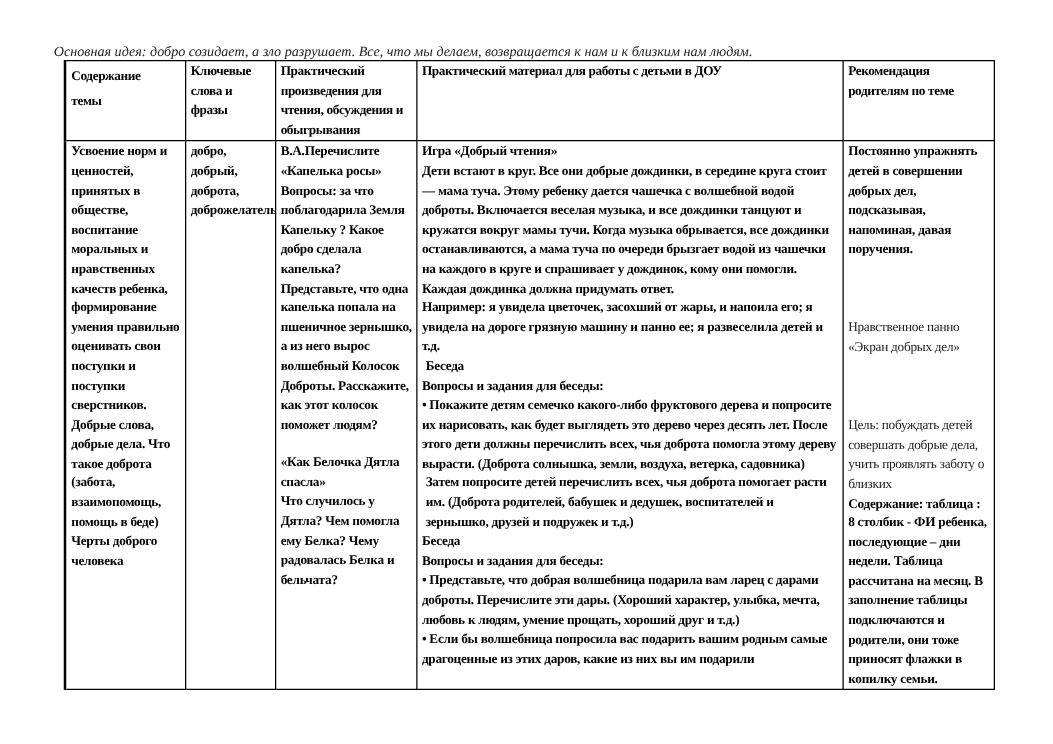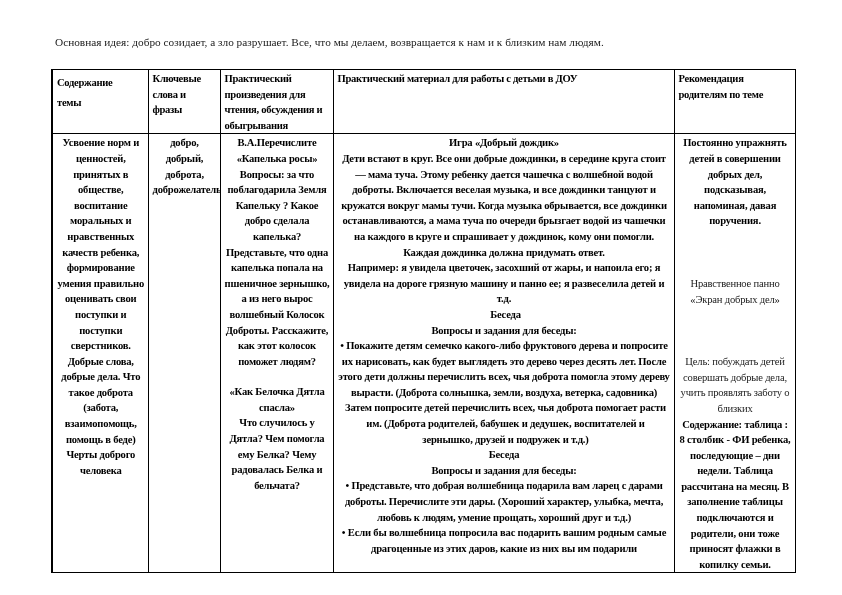--- a/index.html
+++ b/index.html
@@ -1,23 +1,23 @@
 <!DOCTYPE html>
 <html><head>
 <meta charset="utf-8">
 <style>
   html, body { margin:0; padding:0; background:#ffffff; }
   body { width:842px; height:595px; position:relative; overflow:hidden;
          font-family:"Liberation Serif", serif; color:#000; }
-  .idea { position:absolute; left:55px; top:36px; font-size:11.3px; color:#222; white-space:nowrap; }
-  table.main { position:absolute; left:51px; top:69px; border-collapse:collapse; table-layout:fixed; width:743px; }
+  .idea { position:absolute; left:43px; top:36px; font-size:11.3px; color:#222; white-space:nowrap;font-style:italic; }
+  table.main { position:absolute; left:51px; top:48px; border-collapse:collapse; table-layout:fixed; width:743px; }
   table.main td { border:1.2px solid #000; vertical-align:top; padding:1px 3px 0 4px;
                   font-size:10.6px; line-height:15.6px; overflow:hidden; }
   table.main tr.head td { height:53px; font-weight:bold; letter-spacing:-0.3px; }
-  table.main tr.body td { height:437px;text-align:center; }
+  table.main tr.body td { height:437px; }
   table.main td:first-child { border-left:2.5px solid #000; }
   .b { font-weight:bold; letter-spacing:-0.2px; }
   .n { font-weight:normal; color:#222;margin-top:47px; }
   .h1 { display:block; line-height:24px; }
   p { margin:0; }
   .gap { height:15px; }
 </style>
 </head>
 <body>
 
@@ -46,21 +46,21 @@
     <td class="b">Усвоение норм и ценностей, принятых в обществе, воспитание моральных и нравственных качеств ребенка, формирование умения правильно оценивать свои поступки и поступки сверстников. Добрые слова, добрые дела. Что такое доброта (забота, взаимопомощь, помощь в беде) Черты доброго человека</td>
     <td class="b">добро, добрый, доброта, доброжелательность.</td>
     <td class="b">
       <p>В.А.Перечислите «Капелька росы»</p>
       <p>Вопросы: за что поблагодарила Земля Капельку ? Какое добро сделала капелька? Представьте, что одна капелька попала на пшеничное зернышко, а из него вырос волшебный Колосок Доброты. Расскажите, как этот колосок поможет людям?</p>
       <div class="gap"></div>
       <p>«Как Белочка Дятла спасла»</p>
       <p>Что случилось у Дятла? Чем помогла ему Белка? Чему радовалась Белка и бельчата?</p>
     </td>
     <td class="b">
-      <p>Игра «Добрый дождик»</p>
+      <p>Игра «Добрый чтения»</p>
       <p>Дети встают в круг. Все они добрые дождинки, в середине круга стоит — мама туча. Этому ребенку дается чашечка с волшебной водой доброты. Включается веселая музыка, и все дождинки танцуют и кружатся вокруг мамы тучи. Когда музыка обрывается, все дождинки останавливаются, а мама туча по очереди брызгает водой из чашечки на каждого в круге и спрашивает у дождинок, кому они помогли. Каждая дождинка должна придумать ответ.</p>
       <p>Например: я увидела цветочек, засохший от жары, и напоила его; я увидела на дороге грязную машину и панно ее; я развеселила детей и т.д.</p>
       <p style="padding-left:3px">Беседа</p>
       <p>Вопросы и задания для беседы:</p>
       <p>• Покажите детям семечко какого-либо фруктового дерева и попросите их нарисовать, как будет выглядеть это дерево через десять лет. После этого дети должны перечислить всех, чья доброта помогла этому дереву вырасти. (Доброта солнышка, земли, воздуха, ветерка, садовника)</p>
       <p style="padding-left:3px">Затем попросите детей перечислить всех, чья доброта помогает расти им. (Доброта родителей, бабушек и дедушек, воспитателей и зернышко, друзей и подружек и т.д.)</p>
       <p>Беседа</p>
       <p>Вопросы и задания для беседы:</p>
       <p>• Представьте, что добрая волшебница подарила вам ларец с дарами доброты. Перечислите эти дары. (Хороший характер, улыбка, мечта, любовь к людям, умение прощать, хороший друг и т.д.)</p>
       <p>• Если бы волшебница попросила вас подарить вашим родным самые драгоценные из этих даров, какие из них вы им подарили</p>

